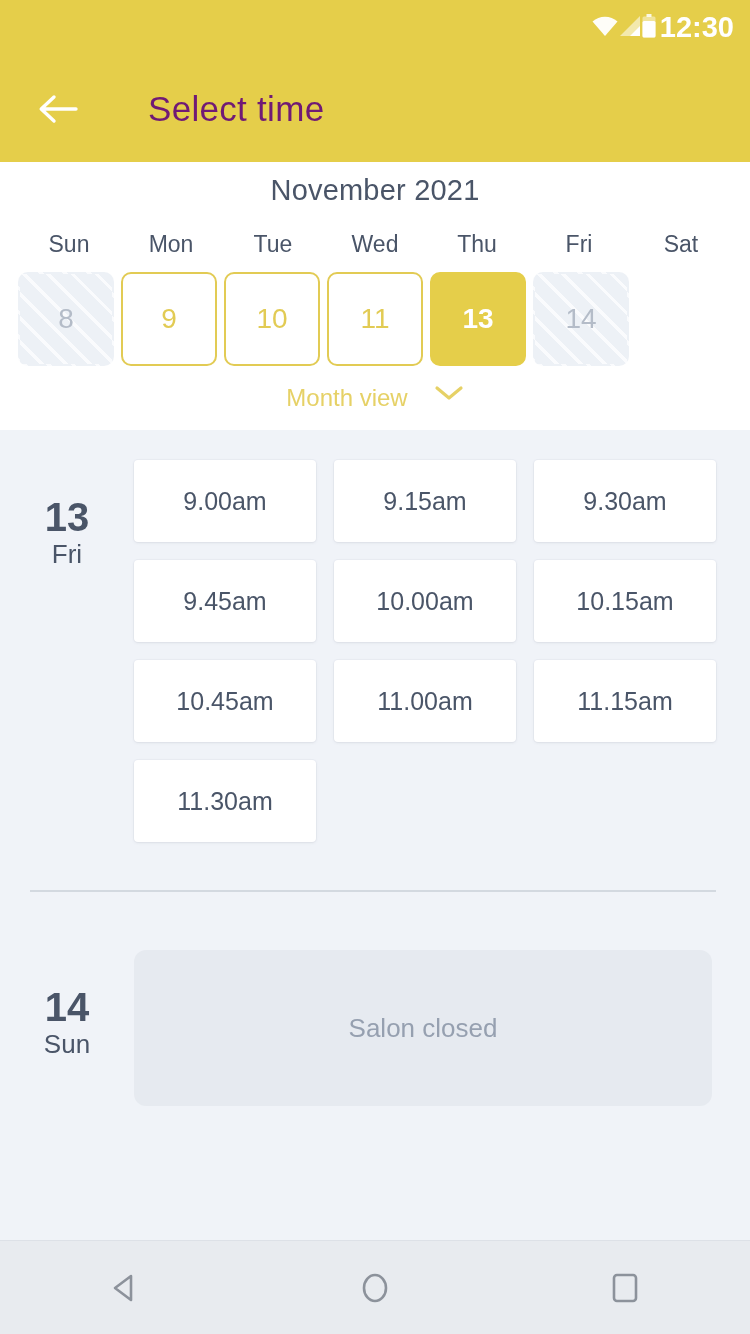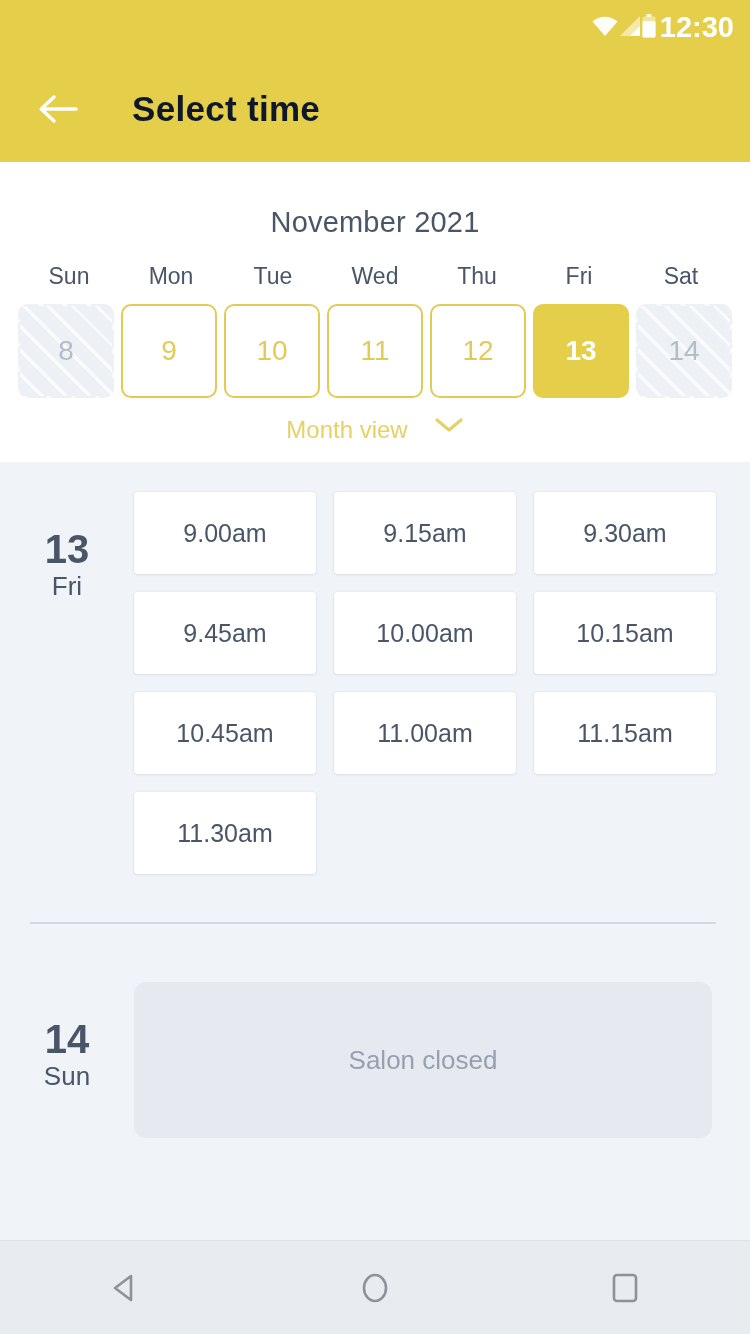--- a/index.html
+++ b/index.html
@@ -47,31 +47,31 @@
   }
   #back-button {
     width: 44px;
     height: 44px;
     display: flex;
     align-items: center;
     justify-content: center;
     cursor: pointer;
   }
   #page-title {
-    color: #0f172a;
+    color: #701a75;
     font-size: 35px;
-    font-weight: bold;
-    margin-left: 52px;
+    font-weight: normal;
+    margin-left: 68px;
     letter-spacing: 0.3px;
   }
 
   
   #calendar-panel {
     background: #FFFFFF;
-    padding-top: 44px;
+    padding-top: 12px;
     padding-bottom: 18px;
   }
   #month-label {
     text-align: center;
     font-size: 29px;
     color: #4A5568;
     letter-spacing: 0.2px;
     margin-bottom: 24px;
   }
   #weekday-row {
@@ -275,21 +275,20 @@
     <div class="weekday-cell">Thu</div>
     <div class="weekday-cell">Fri</div>
     <div class="weekday-cell">Sat</div>
   </div>
 
   <div id="day-row">
     <div class="day-cell disabled">8</div>
     <div class="day-cell available">9</div>
     <div class="day-cell available">10</div>
     <div class="day-cell available">11</div>
-    <div class="day-cell available">12</div>
     <div class="day-cell selected">13</div>
     <div class="day-cell disabled">14</div>
   </div>
 
   <div id="month-view-toggle">
     <span id="month-view-label">Month view</span>
     <span>
       <svg width="30" height="18" viewBox="0 0 30 18">
         <path d="M3 4 L15 14 L27 4" stroke="#E6D166" stroke-width="3.2" fill="none" stroke-linecap="round" stroke-linejoin="round"></path>
       </svg>

